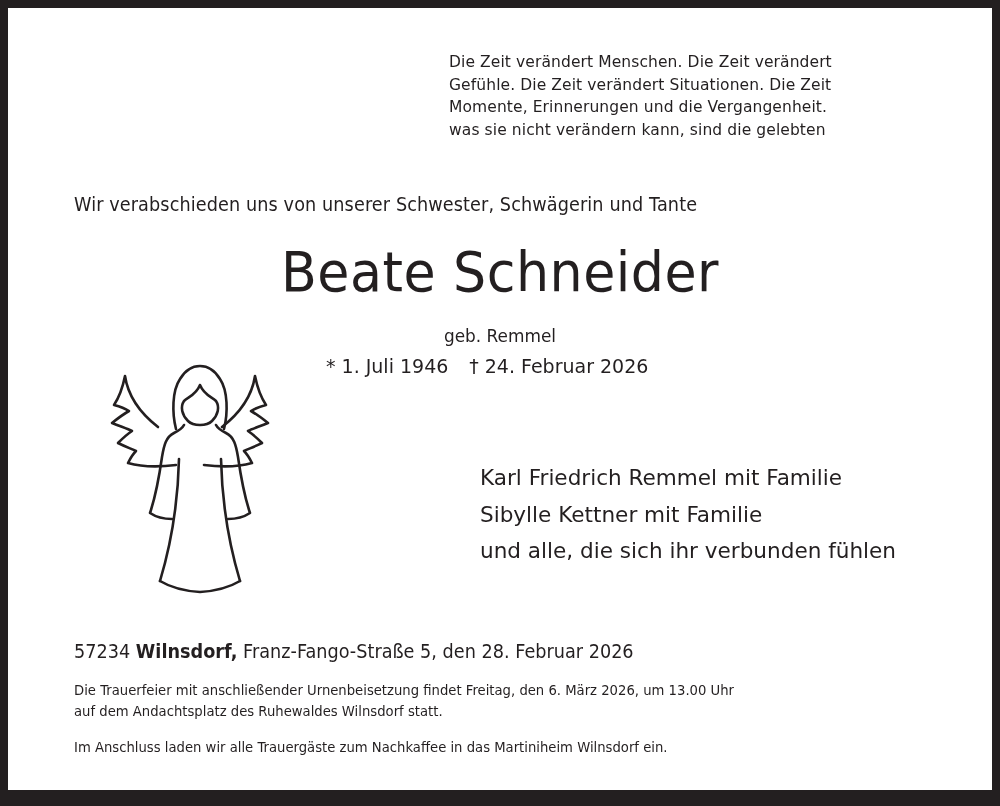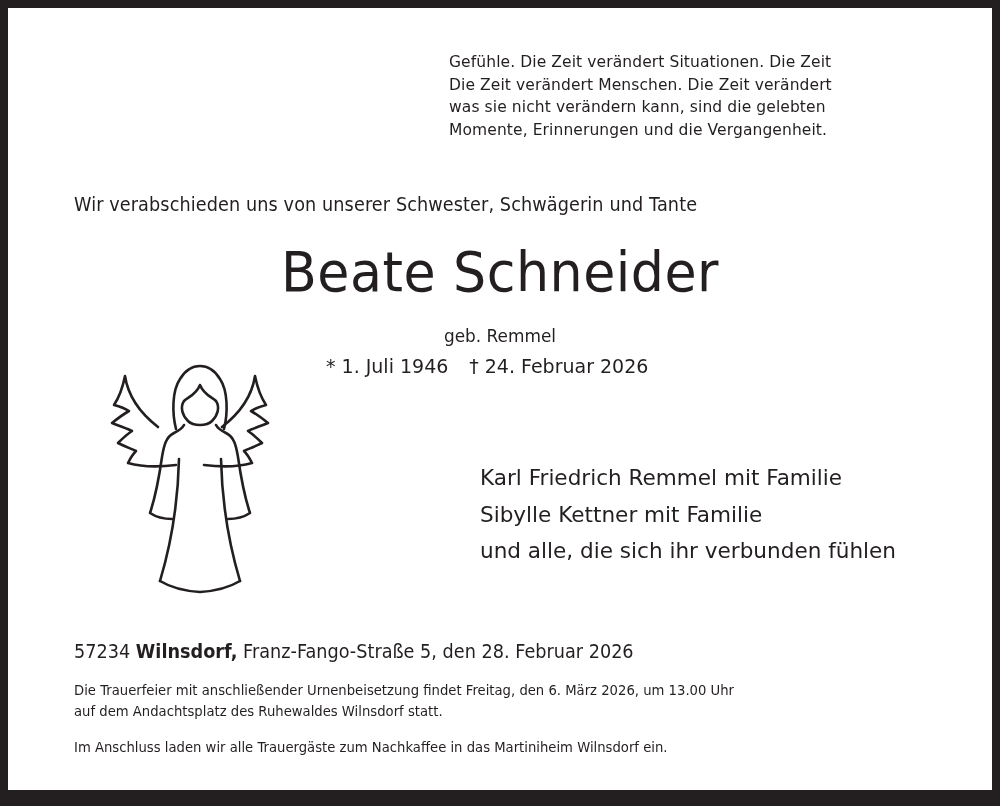--- a/index.html
+++ b/index.html
@@ -71,24 +71,24 @@
     font-size: 14.5px;
     transform: scaleX(0.91); transform-origin: left top;
   }
 </style>
 </head>
 <body>
 
 <div class="card">
 
   <div class="abs poem">
+    <div>Die Zeit verändert Menschen. Die Zeit verändert</div>
     <div>Gefühle. Die Zeit verändert Situationen. Die Zeit</div>
-    <div>Die Zeit verändert Menschen. Die Zeit verändert</div>
+    <div>Momente, Erinnerungen und die Vergangenheit.</div>
     <div>was sie nicht verändern kann, sind die gelebten</div>
-    <div>Momente, Erinnerungen und die Vergangenheit.</div>
   </div>
 
   <div class="abs intro">Wir verabschieden uns von unserer Schwester, Schwägerin und Tante</div>
 
   <div class="abs name">Beate Schneider</div>
 
   <div class="abs nee">
     <span>geb. Remmel</span>
   </div>
 

